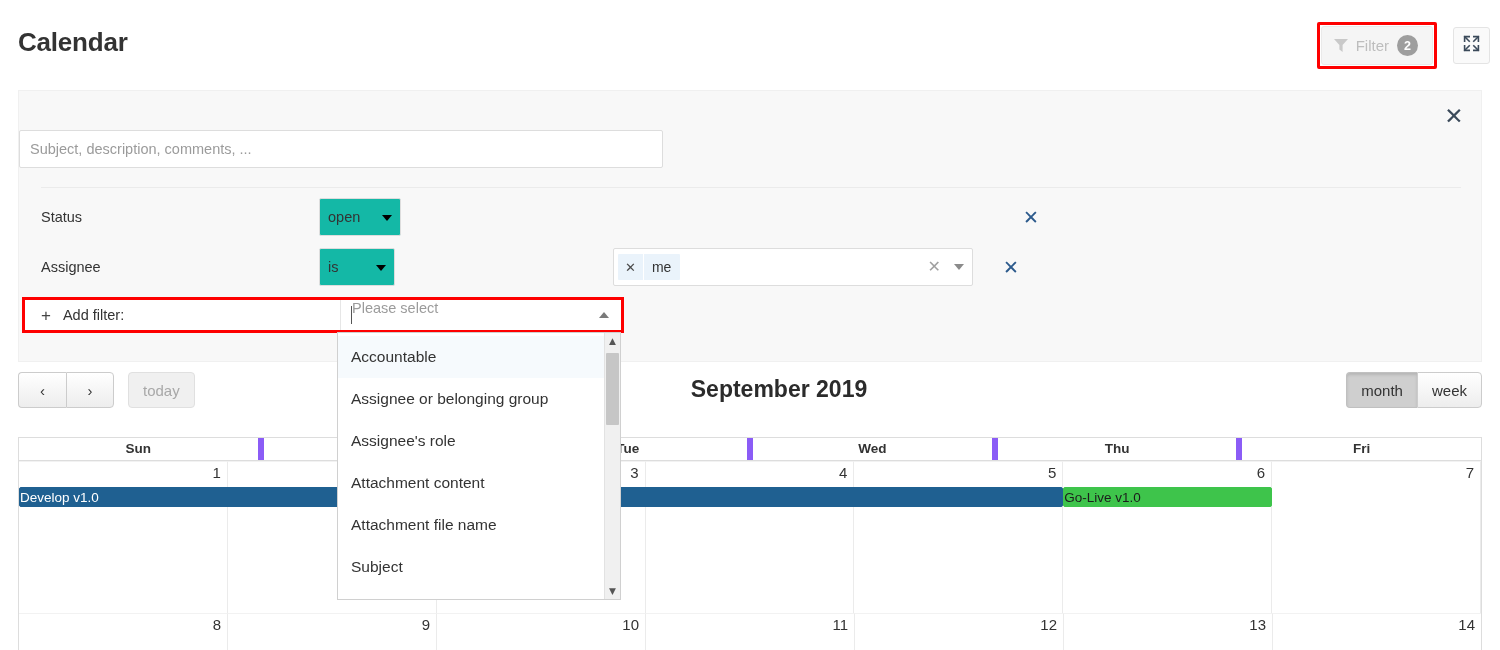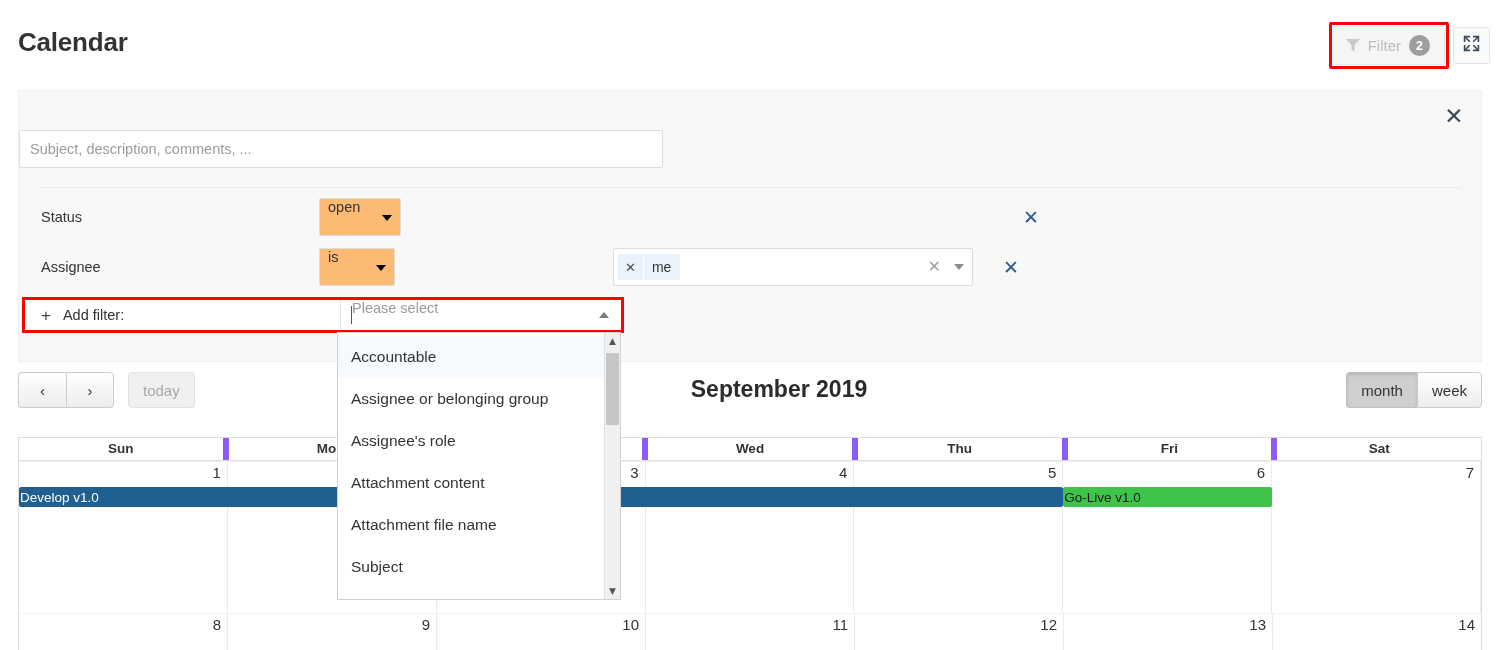--- a/index.html
+++ b/index.html
@@ -16,21 +16,21 @@
   .page-header {
     position: absolute; left: 0; top: 0; width: 1500px; height: 80px;
   }
   .page-title {
     position: absolute; left: 18px; top: 27px;
     font-size: 26px; font-weight: bold; color: #333333;
     letter-spacing: -0.2px;
   }
   .header-tools {
     position: absolute; right: 10px; top: 22px;
-    display: flex; align-items: center; gap: 4px;
+    display: flex; align-items: center; gap: 16px;
   }
   .filter-btn-wrap {
     position: relative;
     border: 3px solid #fe0000;
     border-radius: 2px;
     padding: 1px;
   }
   .filter-btn {
     display: flex; align-items: center; gap: 8px;
     background: #f5f5f5;
@@ -87,22 +87,22 @@
   }
   .text-input::placeholder { color: #9b9b9b; }
 
   .divider {
     position: absolute; left: 22px; width: 1420px; height: 1px;
     background: #ebebeb;
   }
 
   .mini-select {
     height: 38px; border: 1px solid #dddddd; border-radius: 2px;
-    background: #fdba74; position: relative;
-    display: flex; 
+    background: #14b8a6; position: relative;
+    display: flex; align-items: center;
     padding: 0 8px;
     font-size: 14.5px; color: #333333;
     cursor: pointer;
   }
   .mini-select .caret-down {
     position: absolute; right: 8px; top: 50%;
     width: 0; height: 0; margin-top: -2px;
     border-left: 5px solid transparent;
     border-right: 5px solid transparent;
     border-top: 6px solid #000000;
@@ -406,21 +406,20 @@
   </div>
 
   <div class="cal-grid">
     <div class="cal-head" id="cal-head">
         <div>Sun</div>
         <div>Mon</div>
         <div>Tue</div>
         <div>Wed</div>
         <div>Thu</div>
         <div>Fri</div>
-        <div>Sat</div>
       </div>
     <div class="cal-week" id="cal-week-1">
         <div class="cal-cell">
           <div class="cal-daynum">1</div>
         </div>
         <div class="cal-cell">
           <div class="cal-daynum">2</div>
         </div>
         <div class="cal-cell">
           <div class="cal-daynum">3</div>

